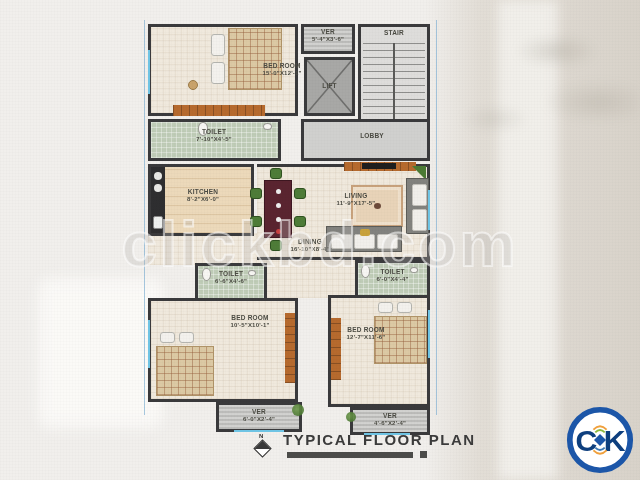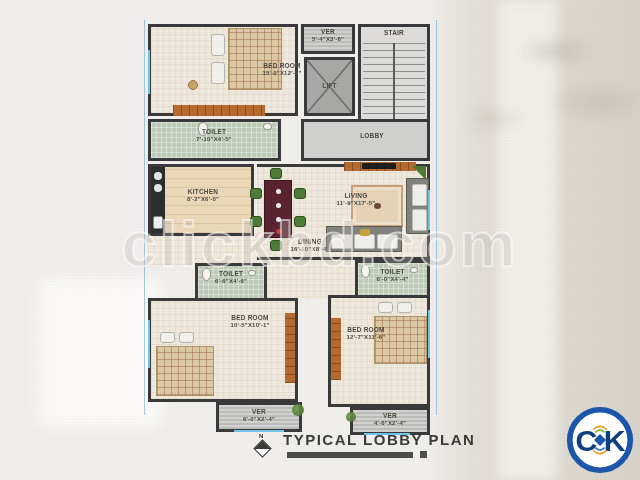--- a/index.html
+++ b/index.html
@@ -241,21 +241,21 @@
       <div>4'-6"X2'-4"</div>
     </div>
 </div>
 
 <div id="watermark">clickbd.com</div>
 
 <div id="compass">
   <span class="n">N</span>
   <span class="dia"></span>
 </div>
-<div id="footer-title">TYPICAL LOBBY PLAN</div>
+<div id="footer-title">TYPICAL FLOOR PLAN</div>
 <div id="title-bar"></div>
 <div id="bar-end"></div>
 
 <div id="logo">
   <svg width="68" height="68" viewBox="0 0 72 72">
     <circle cx="36" cy="36" r="32" fill="#ffffff" stroke="#1c56a8" stroke-width="6"></circle>
     <text x="10" y="48" font-family="Liberation Sans, sans-serif" font-size="32" font-weight="bold" fill="#0e3f7e">C</text>
     <text x="40" y="48" font-family="Liberation Sans, sans-serif" font-size="32" font-weight="bold" fill="#0e3f7e">K</text>
     <rect x="31.5" y="31.5" width="9" height="9" transform="rotate(45 36 36)" fill="#1c56a8"></rect>
     <path d="M29,25 Q36,18 43,25" fill="none" stroke="#f0a03c" stroke-width="2"></path>

